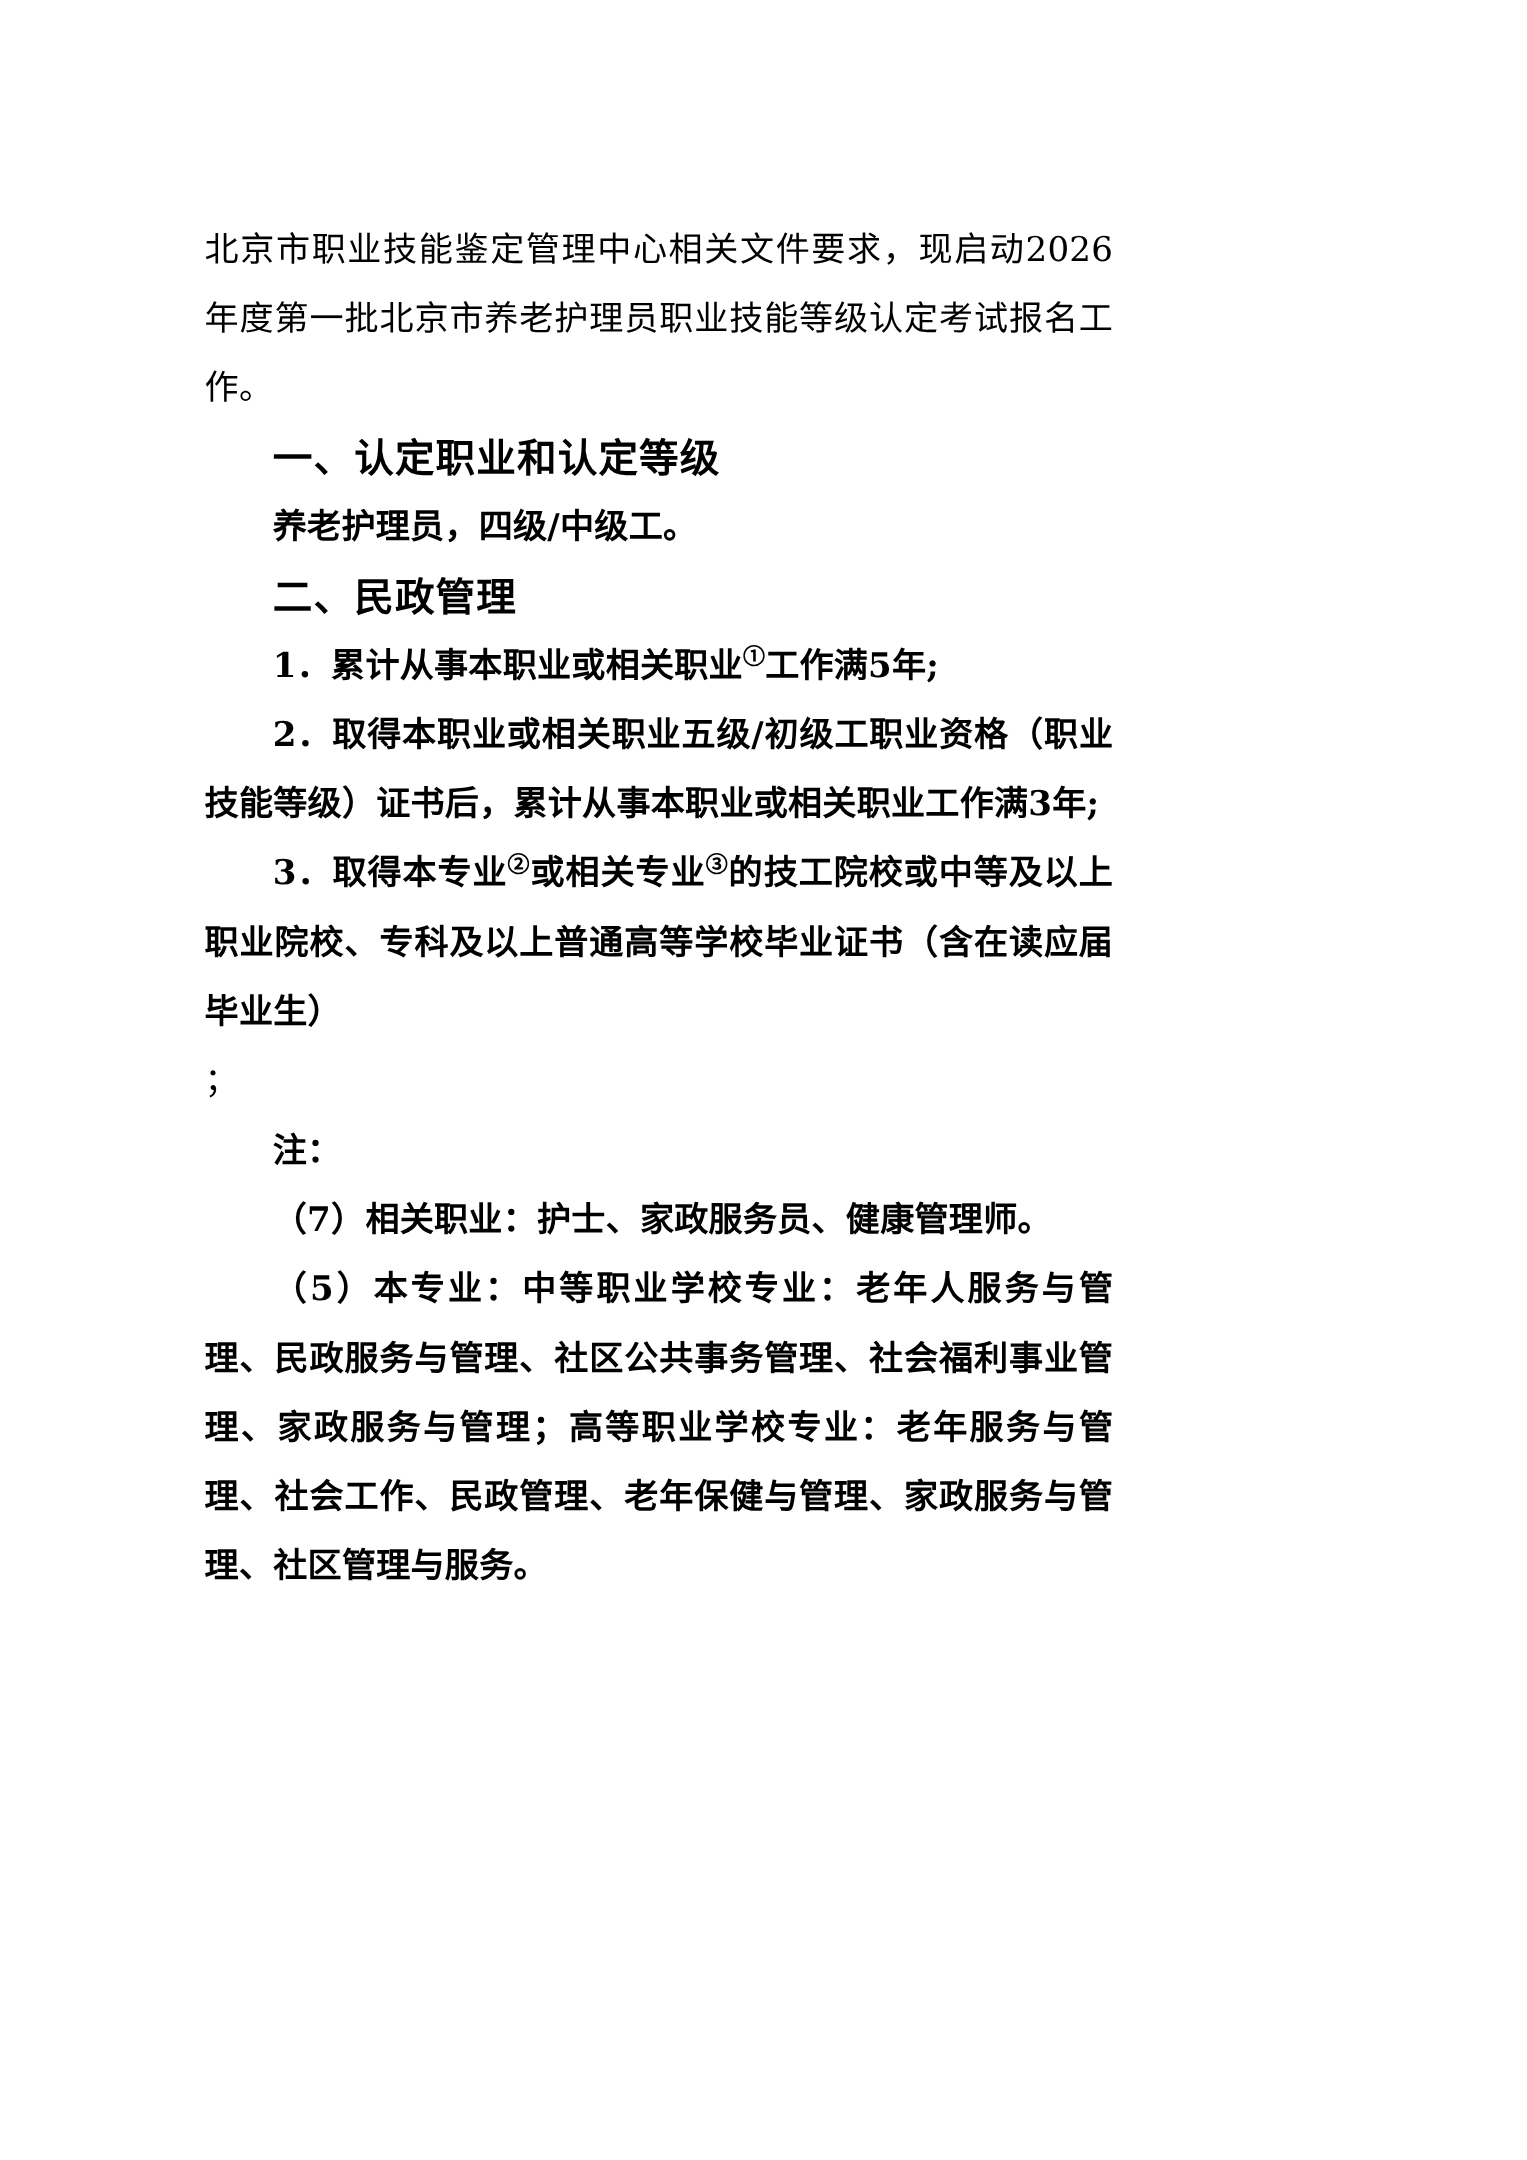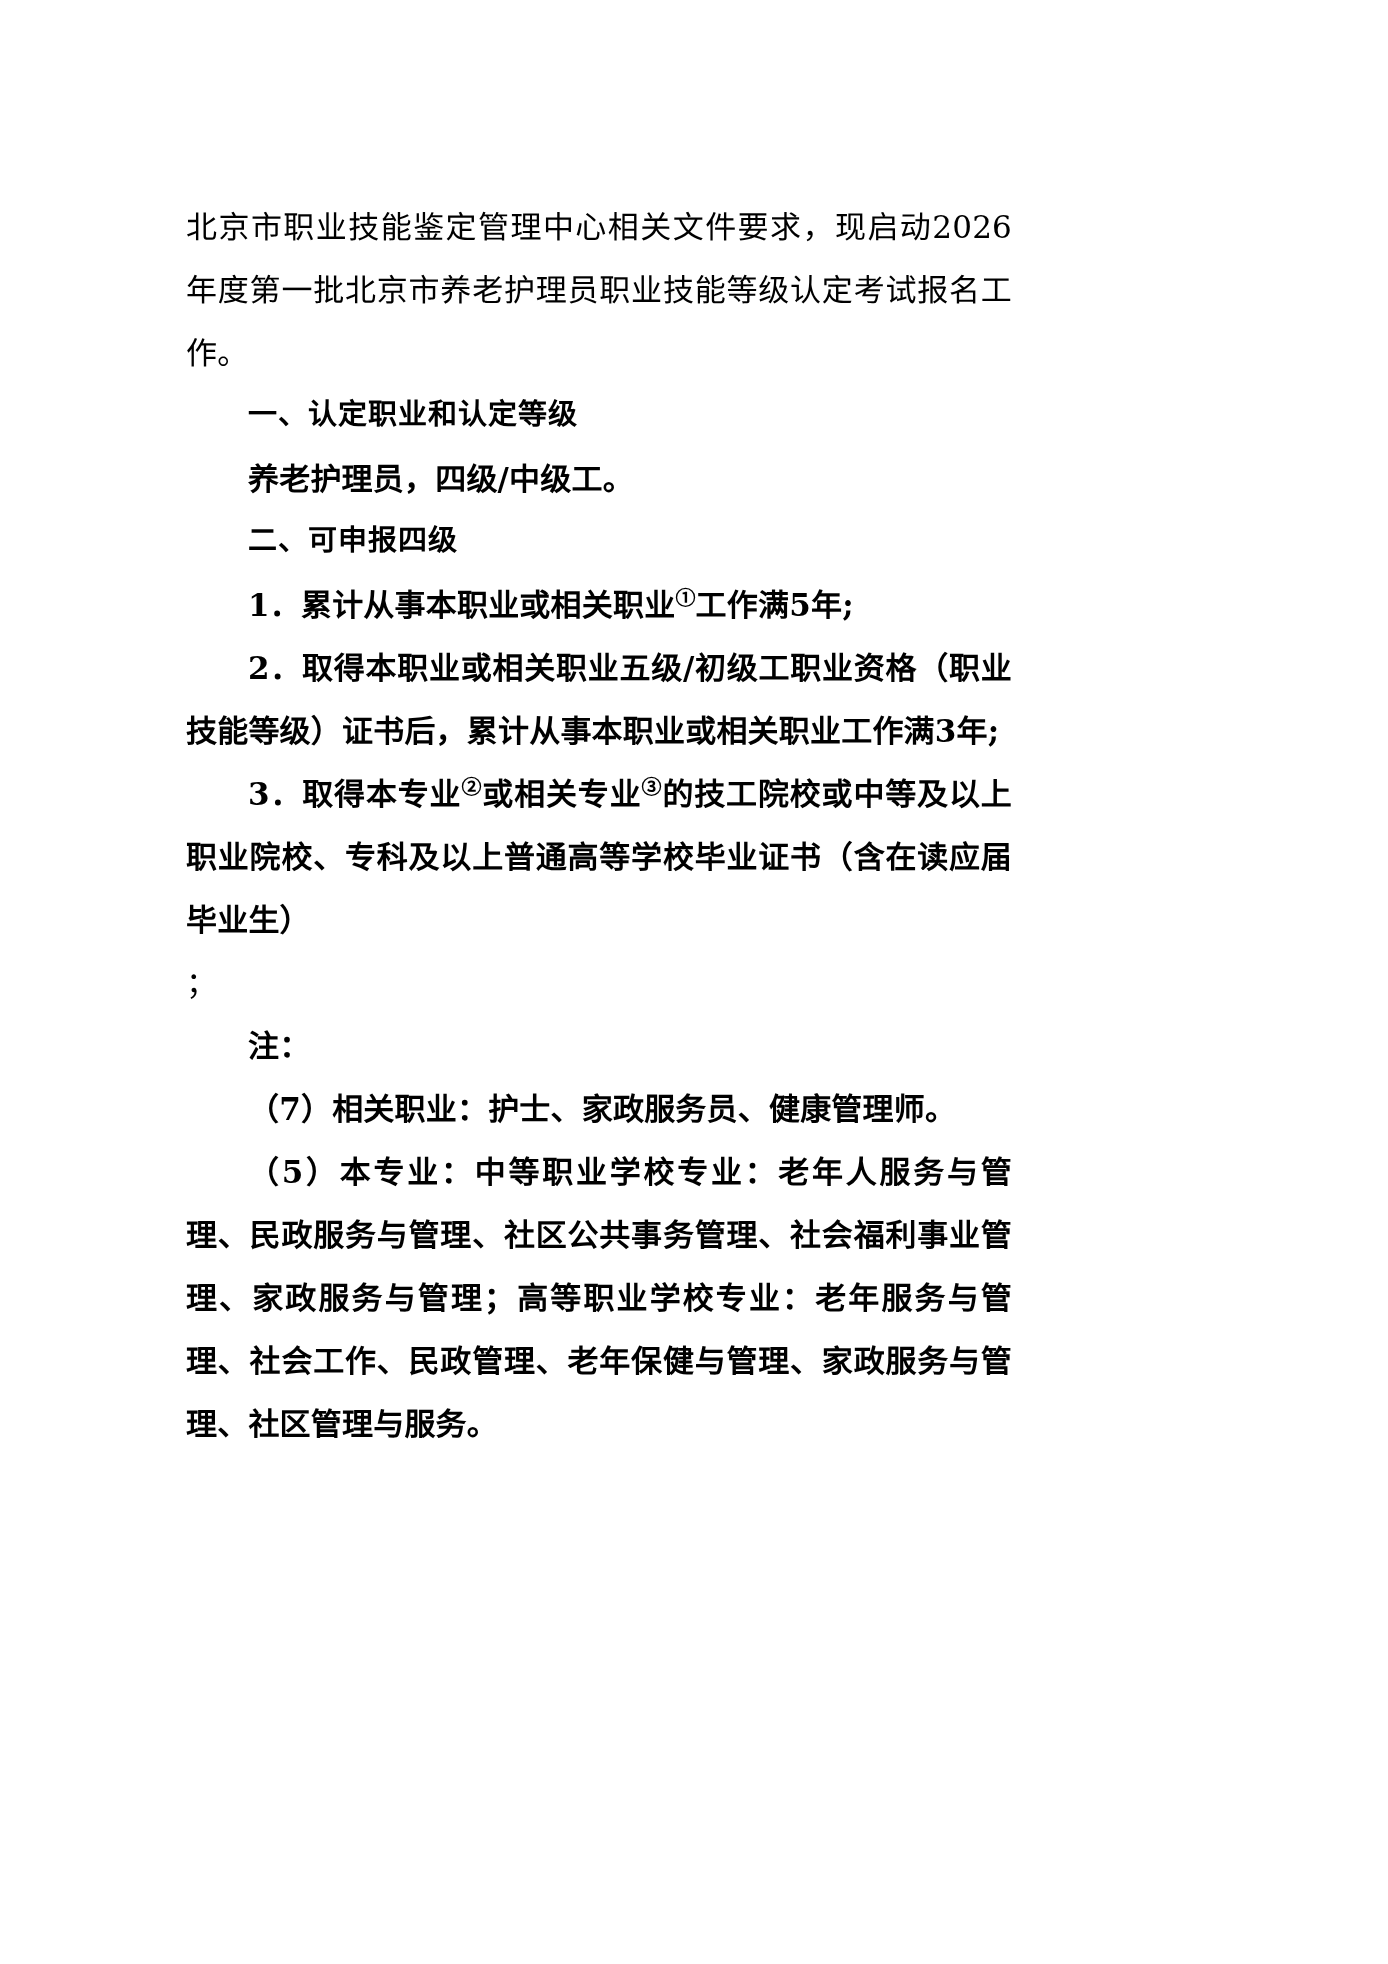--- a/index.html
+++ b/index.html
@@ -32,23 +32,23 @@
     margin: 0;
   }
   .para {
     text-indent: 0;
   }
   .indent2 {
     text-indent: 62px;
     font-weight: bold;
   }
   .heading {
-    font-family: Liberation Mono, monospace;
+    font-family: Liberation Sans, sans-serif;
     font-weight: bold;
-    font-size: 29px;
+    font-size: 36px;
     text-indent: 62px;
     letter-spacing: 1px;
   }
   .sup {
     font-size: 20px;
     vertical-align: super;
     line-height: 0;
   }
   .semi {
     text-indent: 0;
@@ -59,21 +59,21 @@
 
 <div class="page">
   <div class="doc-body">
 
     <p class="para">北京市职业技能鉴定管理中心相关文件要求，现启动2026年度第一批北京市养老护理员职业技能等级认定考试报名工作。</p>
 
     <p class="heading">一、认定职业和认定等级</p>
 
     <p class="indent2">养老护理员，四级/中级工。</p>
 
-    <p class="heading">二、可申报四级</p>
+    <p class="heading">二、民政管理</p>
 
 
     <p class="indent2">1．累计从事本职业或相关职业<span class="sup">①</span>工作满5年;</p>
 
     <p class="indent2">2．取得本职业或相关职业五级/初级工职业资格（职业技能等级）证书后，累计从事本职业或相关职业工作满3年;</p>
 
     <p class="indent2">3．取得本专业<span class="sup">②</span>或相关专业<span class="sup">③</span>的技工院校或中等及以上职业院校、专科及以上普通高等学校毕业证书（含在读应届毕业生）</p>
 
     <p class="semi">；</p>
 

